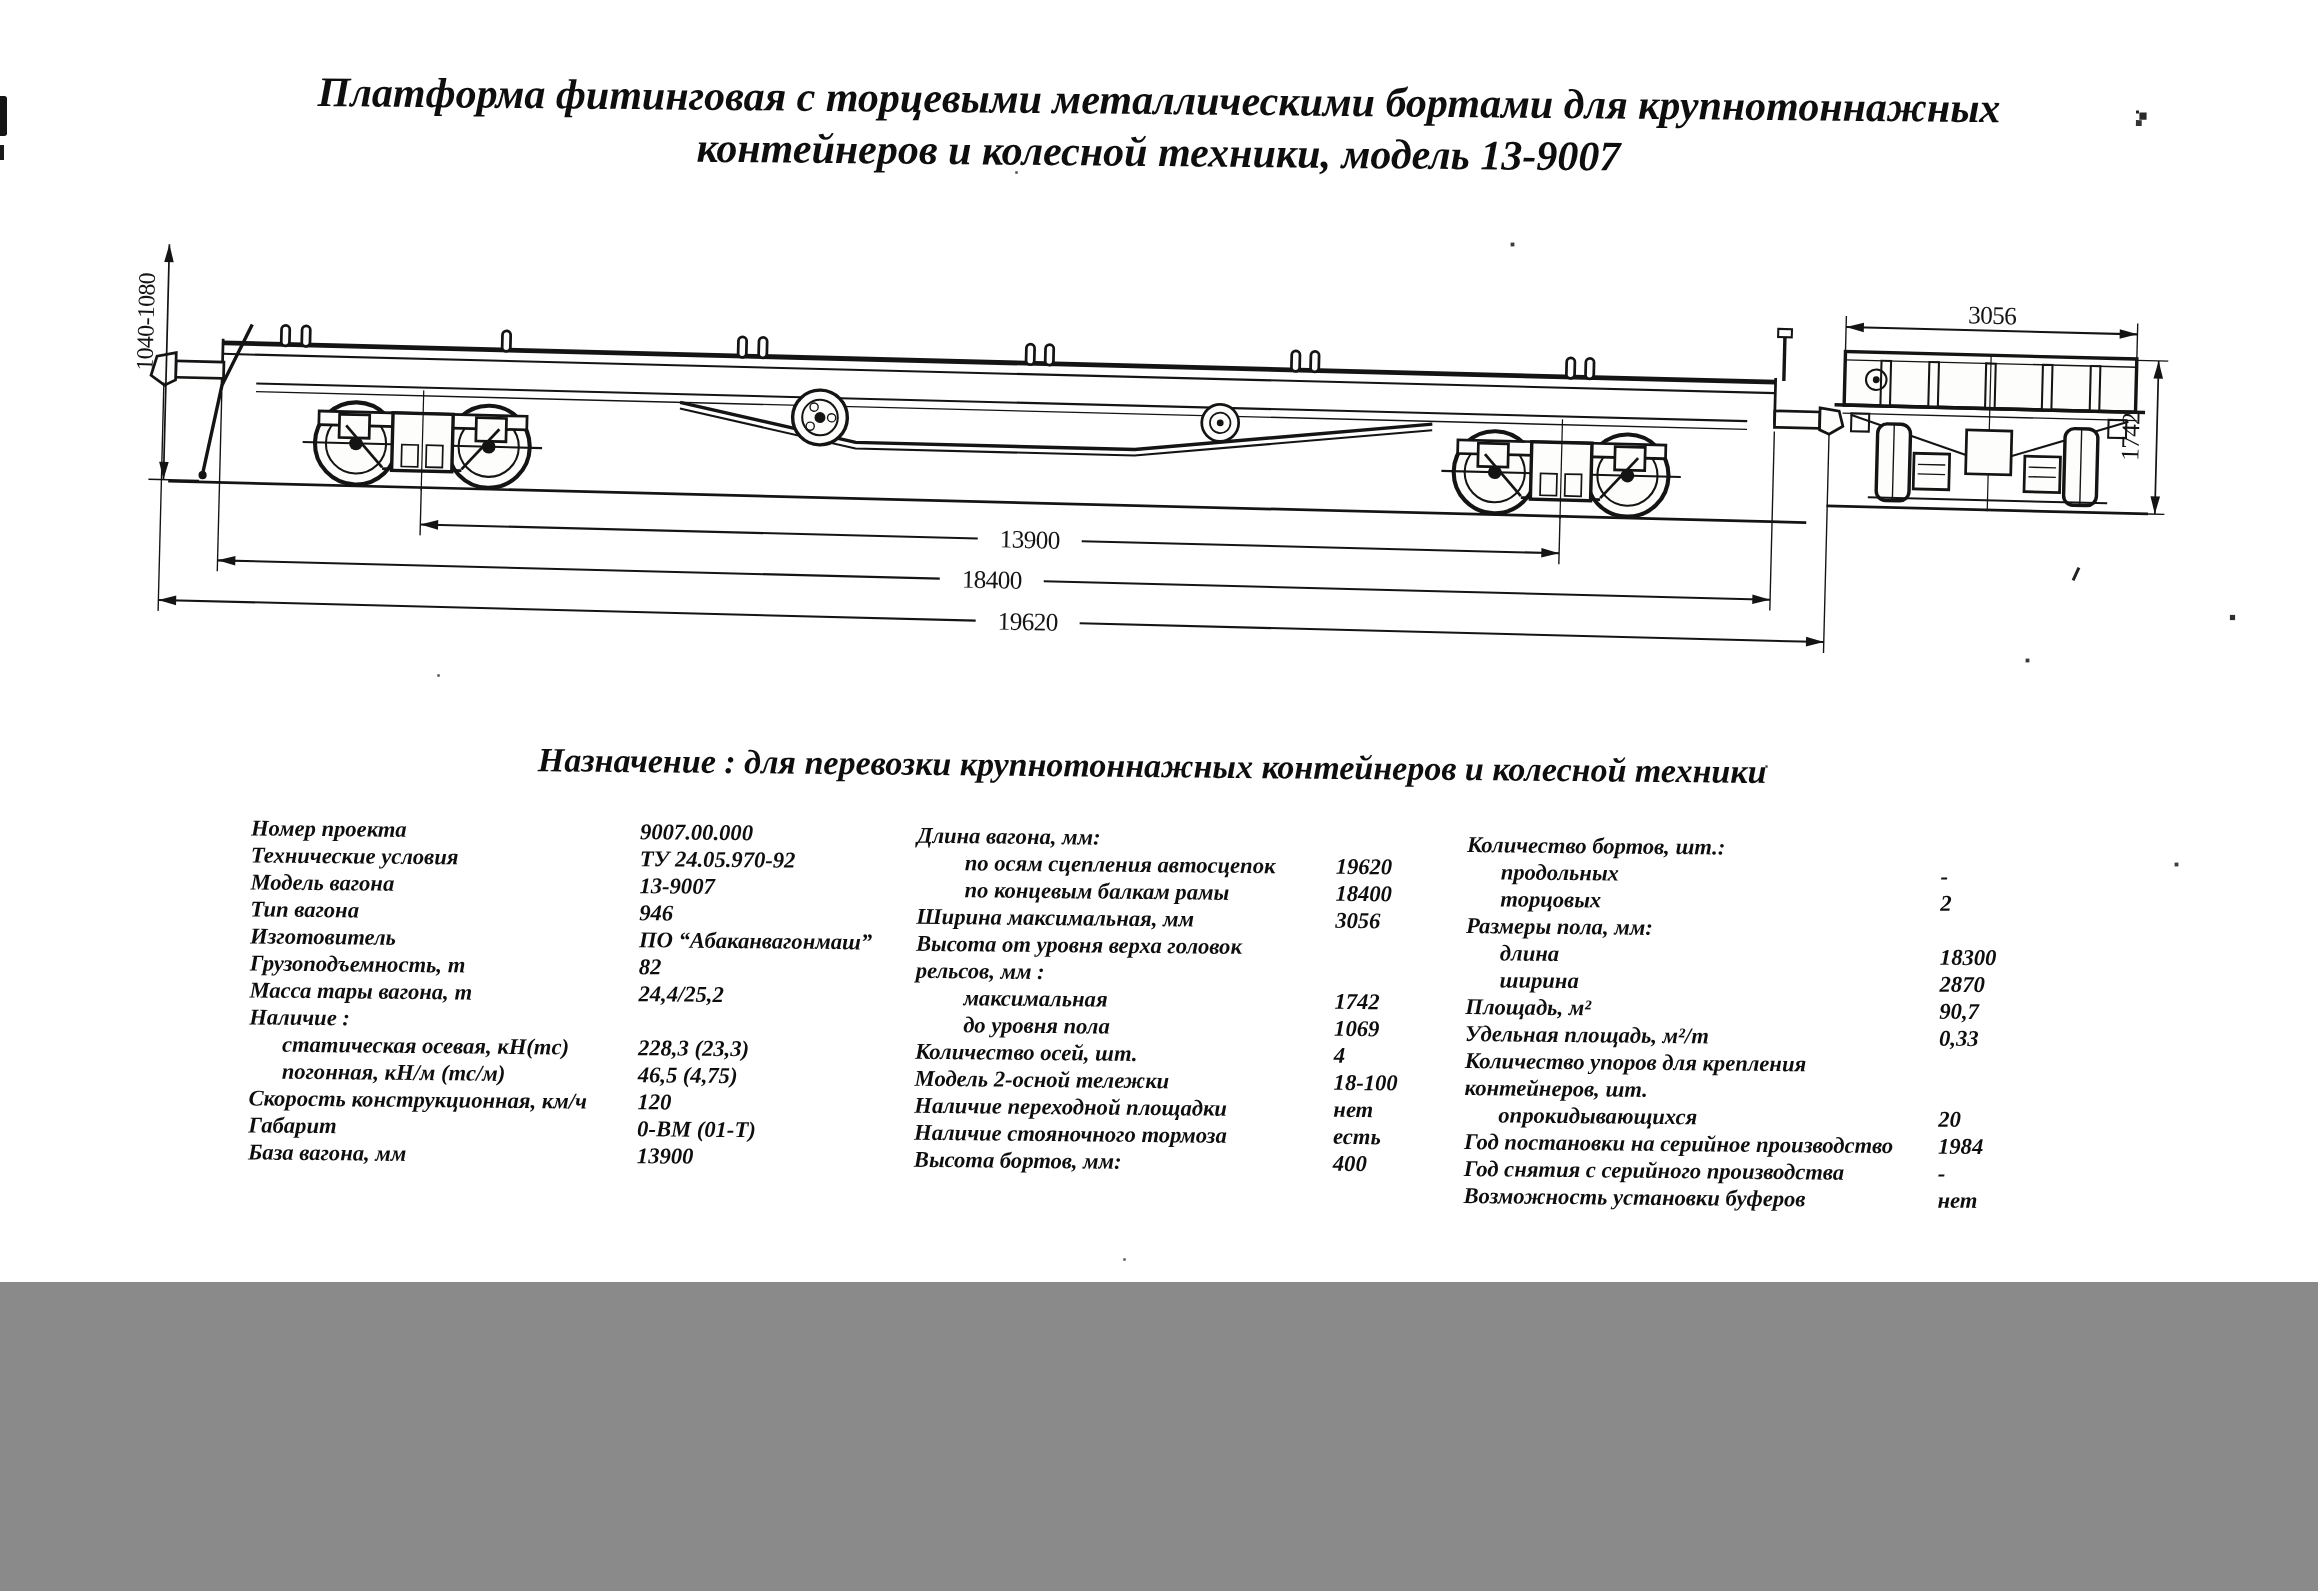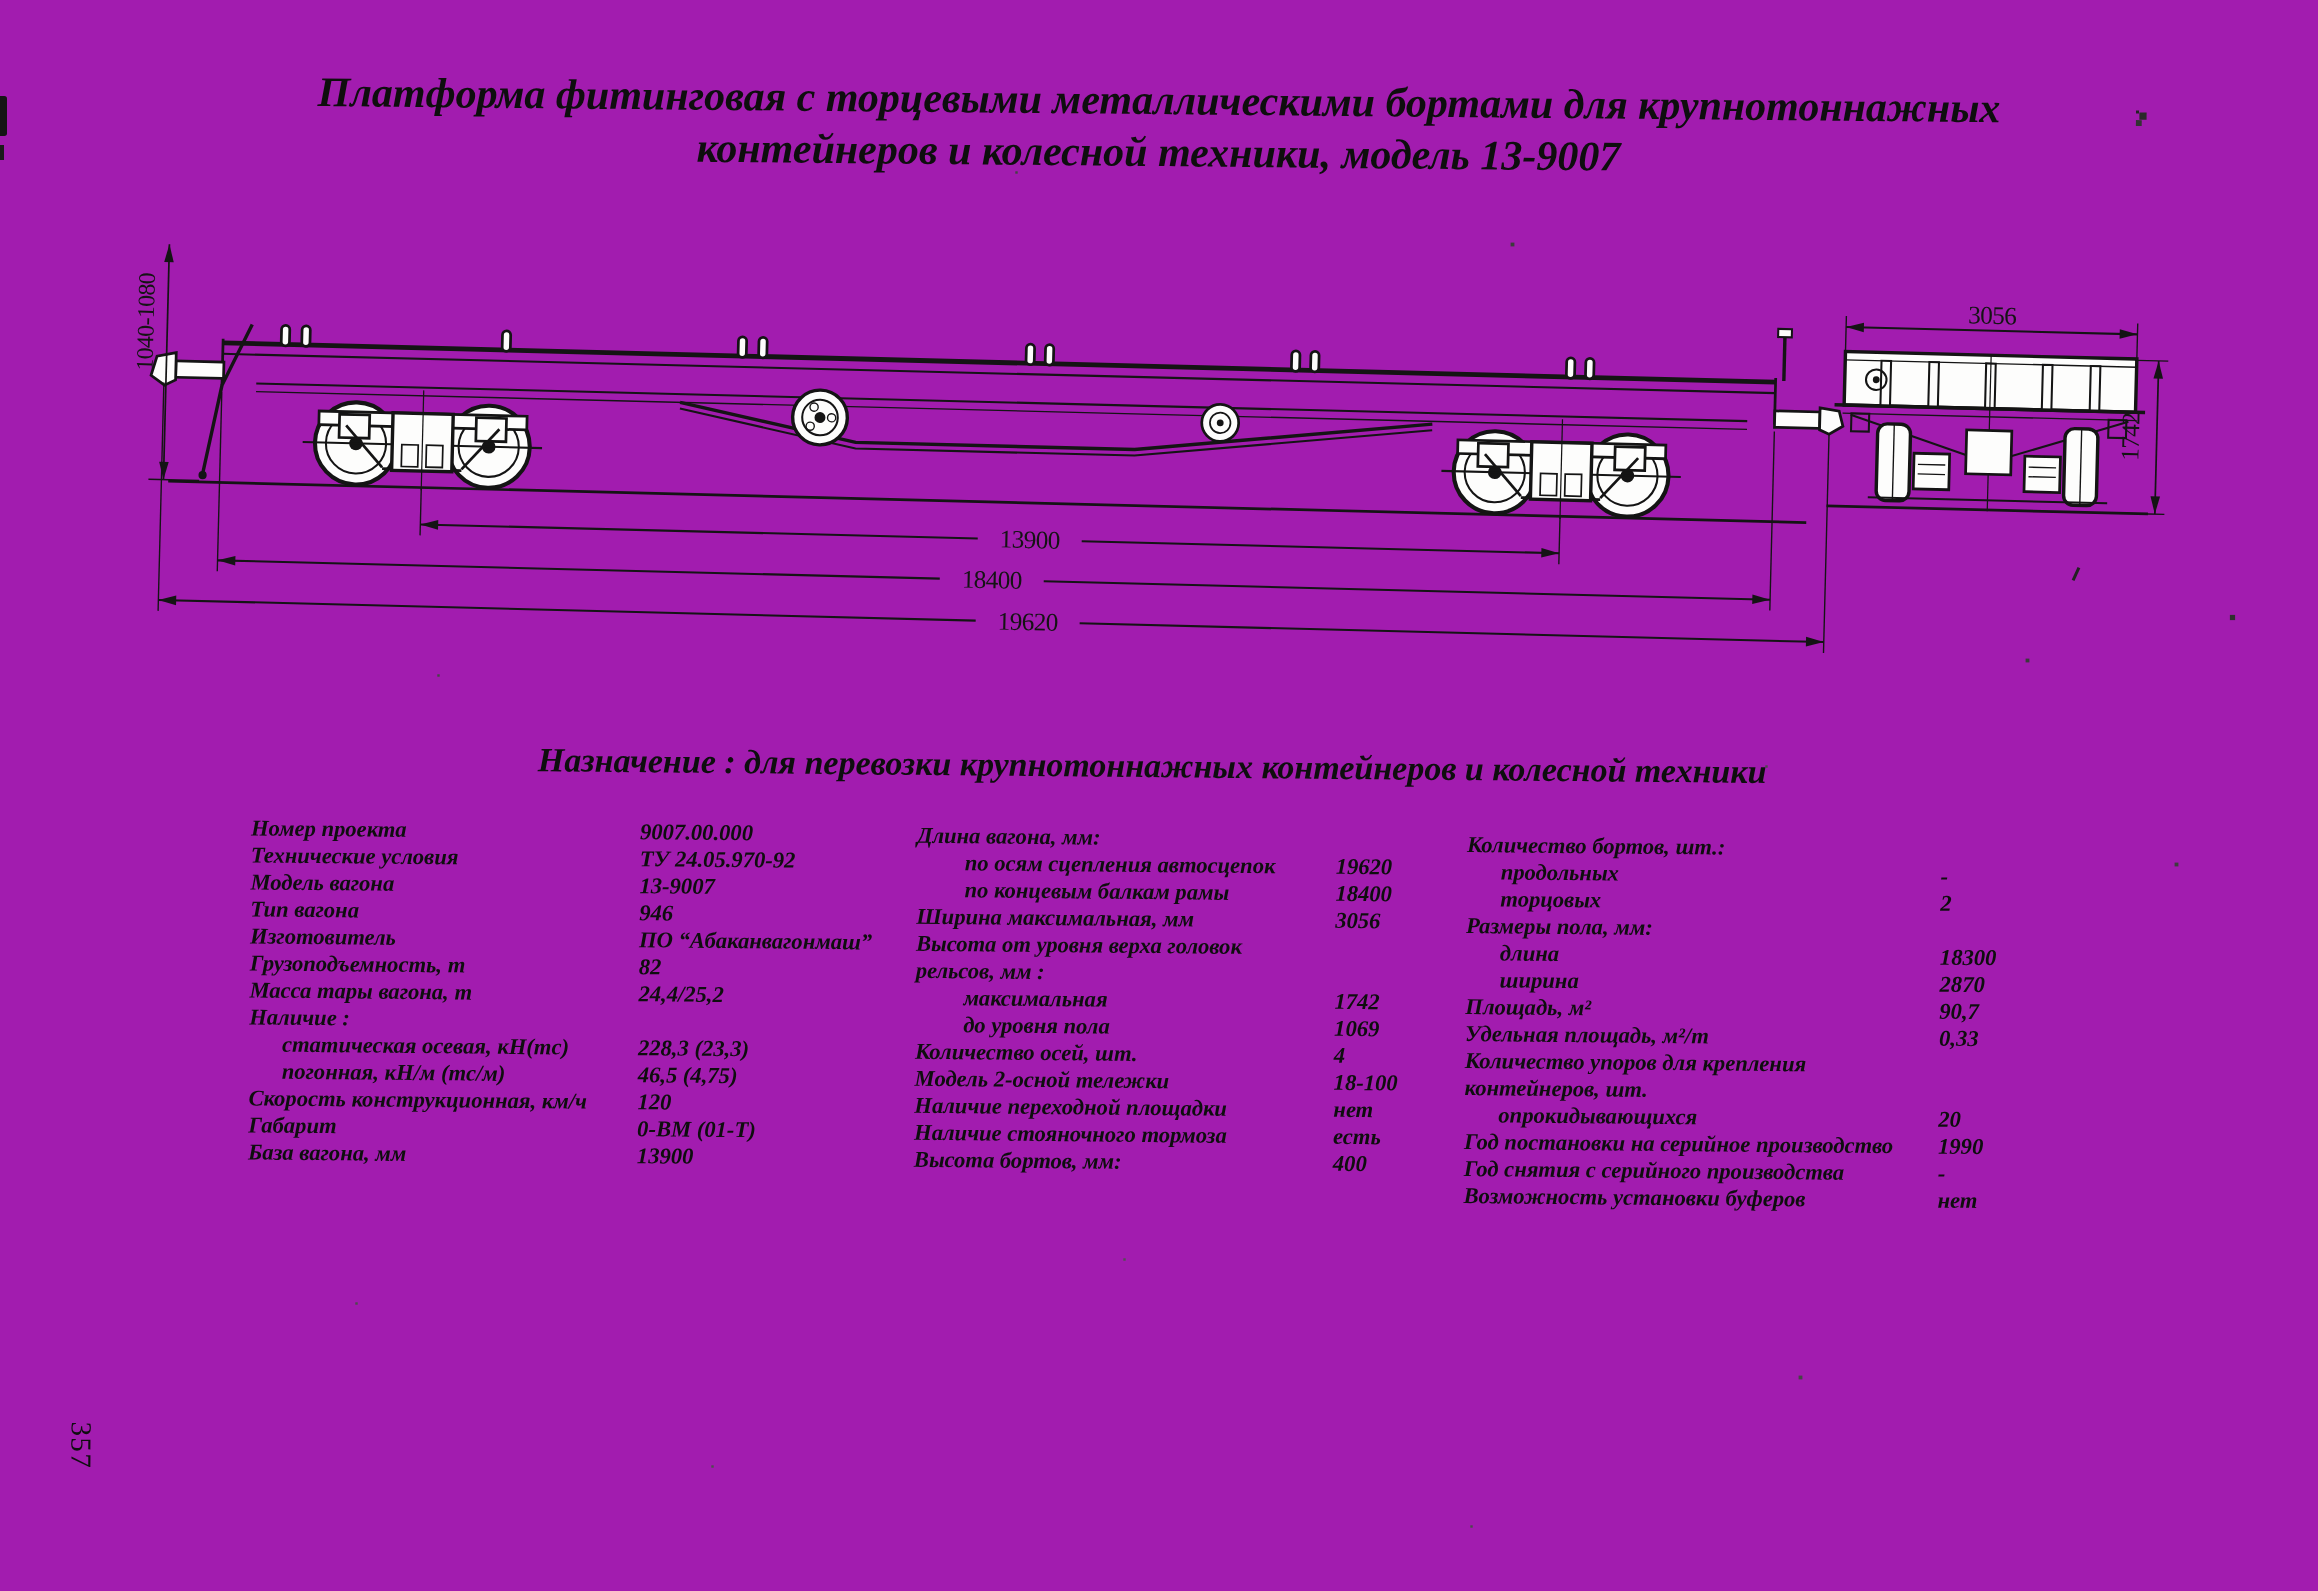--- a/index.html
+++ b/index.html
@@ -1,17 +1,17 @@
 <!DOCTYPE html>
 <html lang="ru" style="font-size:11px"><head>
 <meta charset="utf-8">
 <style>
   html,body{margin:0;padding:0;background:#8a8a8a;}
   .page{
-    position:relative;width:2319px;height:1591px;background:#a21caf;overflow:hidden;
+    position:relative;width:2319px;height:1282px;background:#ffffff;overflow:hidden;
     font-family:"Liberation Serif","DejaVu Serif",serif;color:#0e0e0e;
   }
   .content{position:absolute;left:0;top:0;width:2319px;height:1591px;
     transform:rotate(0.55deg);transform-origin:0 0;}
   .title{
     position:absolute;top:63px;left:130px;width:2060px;text-align:center;
     font-size:42px;line-height:52px;font-weight:bold;font-style:italic;letter-spacing:0px;
   }
   .purpose{
     position:absolute;top:736px;left:133px;width:2053px;text-align:center;
@@ -284,21 +284,21 @@
         <div class="spec-row indent"><span class="spec-label">продольных</span><span class="spec-value">-</span></div>
         <div class="spec-row indent"><span class="spec-label">торцовых</span><span class="spec-value">2</span></div>
         <div class="spec-row"><span class="spec-label">Размеры пола, мм:</span><span class="spec-value"></span></div>
         <div class="spec-row indent"><span class="spec-label">длина</span><span class="spec-value">18300</span></div>
         <div class="spec-row indent"><span class="spec-label">ширина</span><span class="spec-value">2870</span></div>
         <div class="spec-row"><span class="spec-label">Площадь, м²</span><span class="spec-value">90,7</span></div>
         <div class="spec-row"><span class="spec-label">Удельная площадь, м²/т</span><span class="spec-value">0,33</span></div>
         <div class="spec-row"><span class="spec-label">Количество упоров для крепления</span><span class="spec-value"></span></div>
         <div class="spec-row"><span class="spec-label">контейнеров, шт.</span><span class="spec-value"></span></div>
         <div class="spec-row indent"><span class="spec-label">опрокидывающихся</span><span class="spec-value">20</span></div>
-        <div class="spec-row"><span class="spec-label">Год постановки на серийное производство</span><span class="spec-value">1990</span></div>
+        <div class="spec-row"><span class="spec-label">Год постановки на серийное производство</span><span class="spec-value">1984</span></div>
         <div class="spec-row"><span class="spec-label">Год снятия с серийного производства</span><span class="spec-value">-</span></div>
         <div class="spec-row"><span class="spec-label">Возможность установки буферов</span><span class="spec-value">нет</span></div>
       </div>
 
     <div class="pagenum">357</div>
 
     <div class="title-artifact"></div>
     <div class="slash-artifact"></div>
   </div>
 

